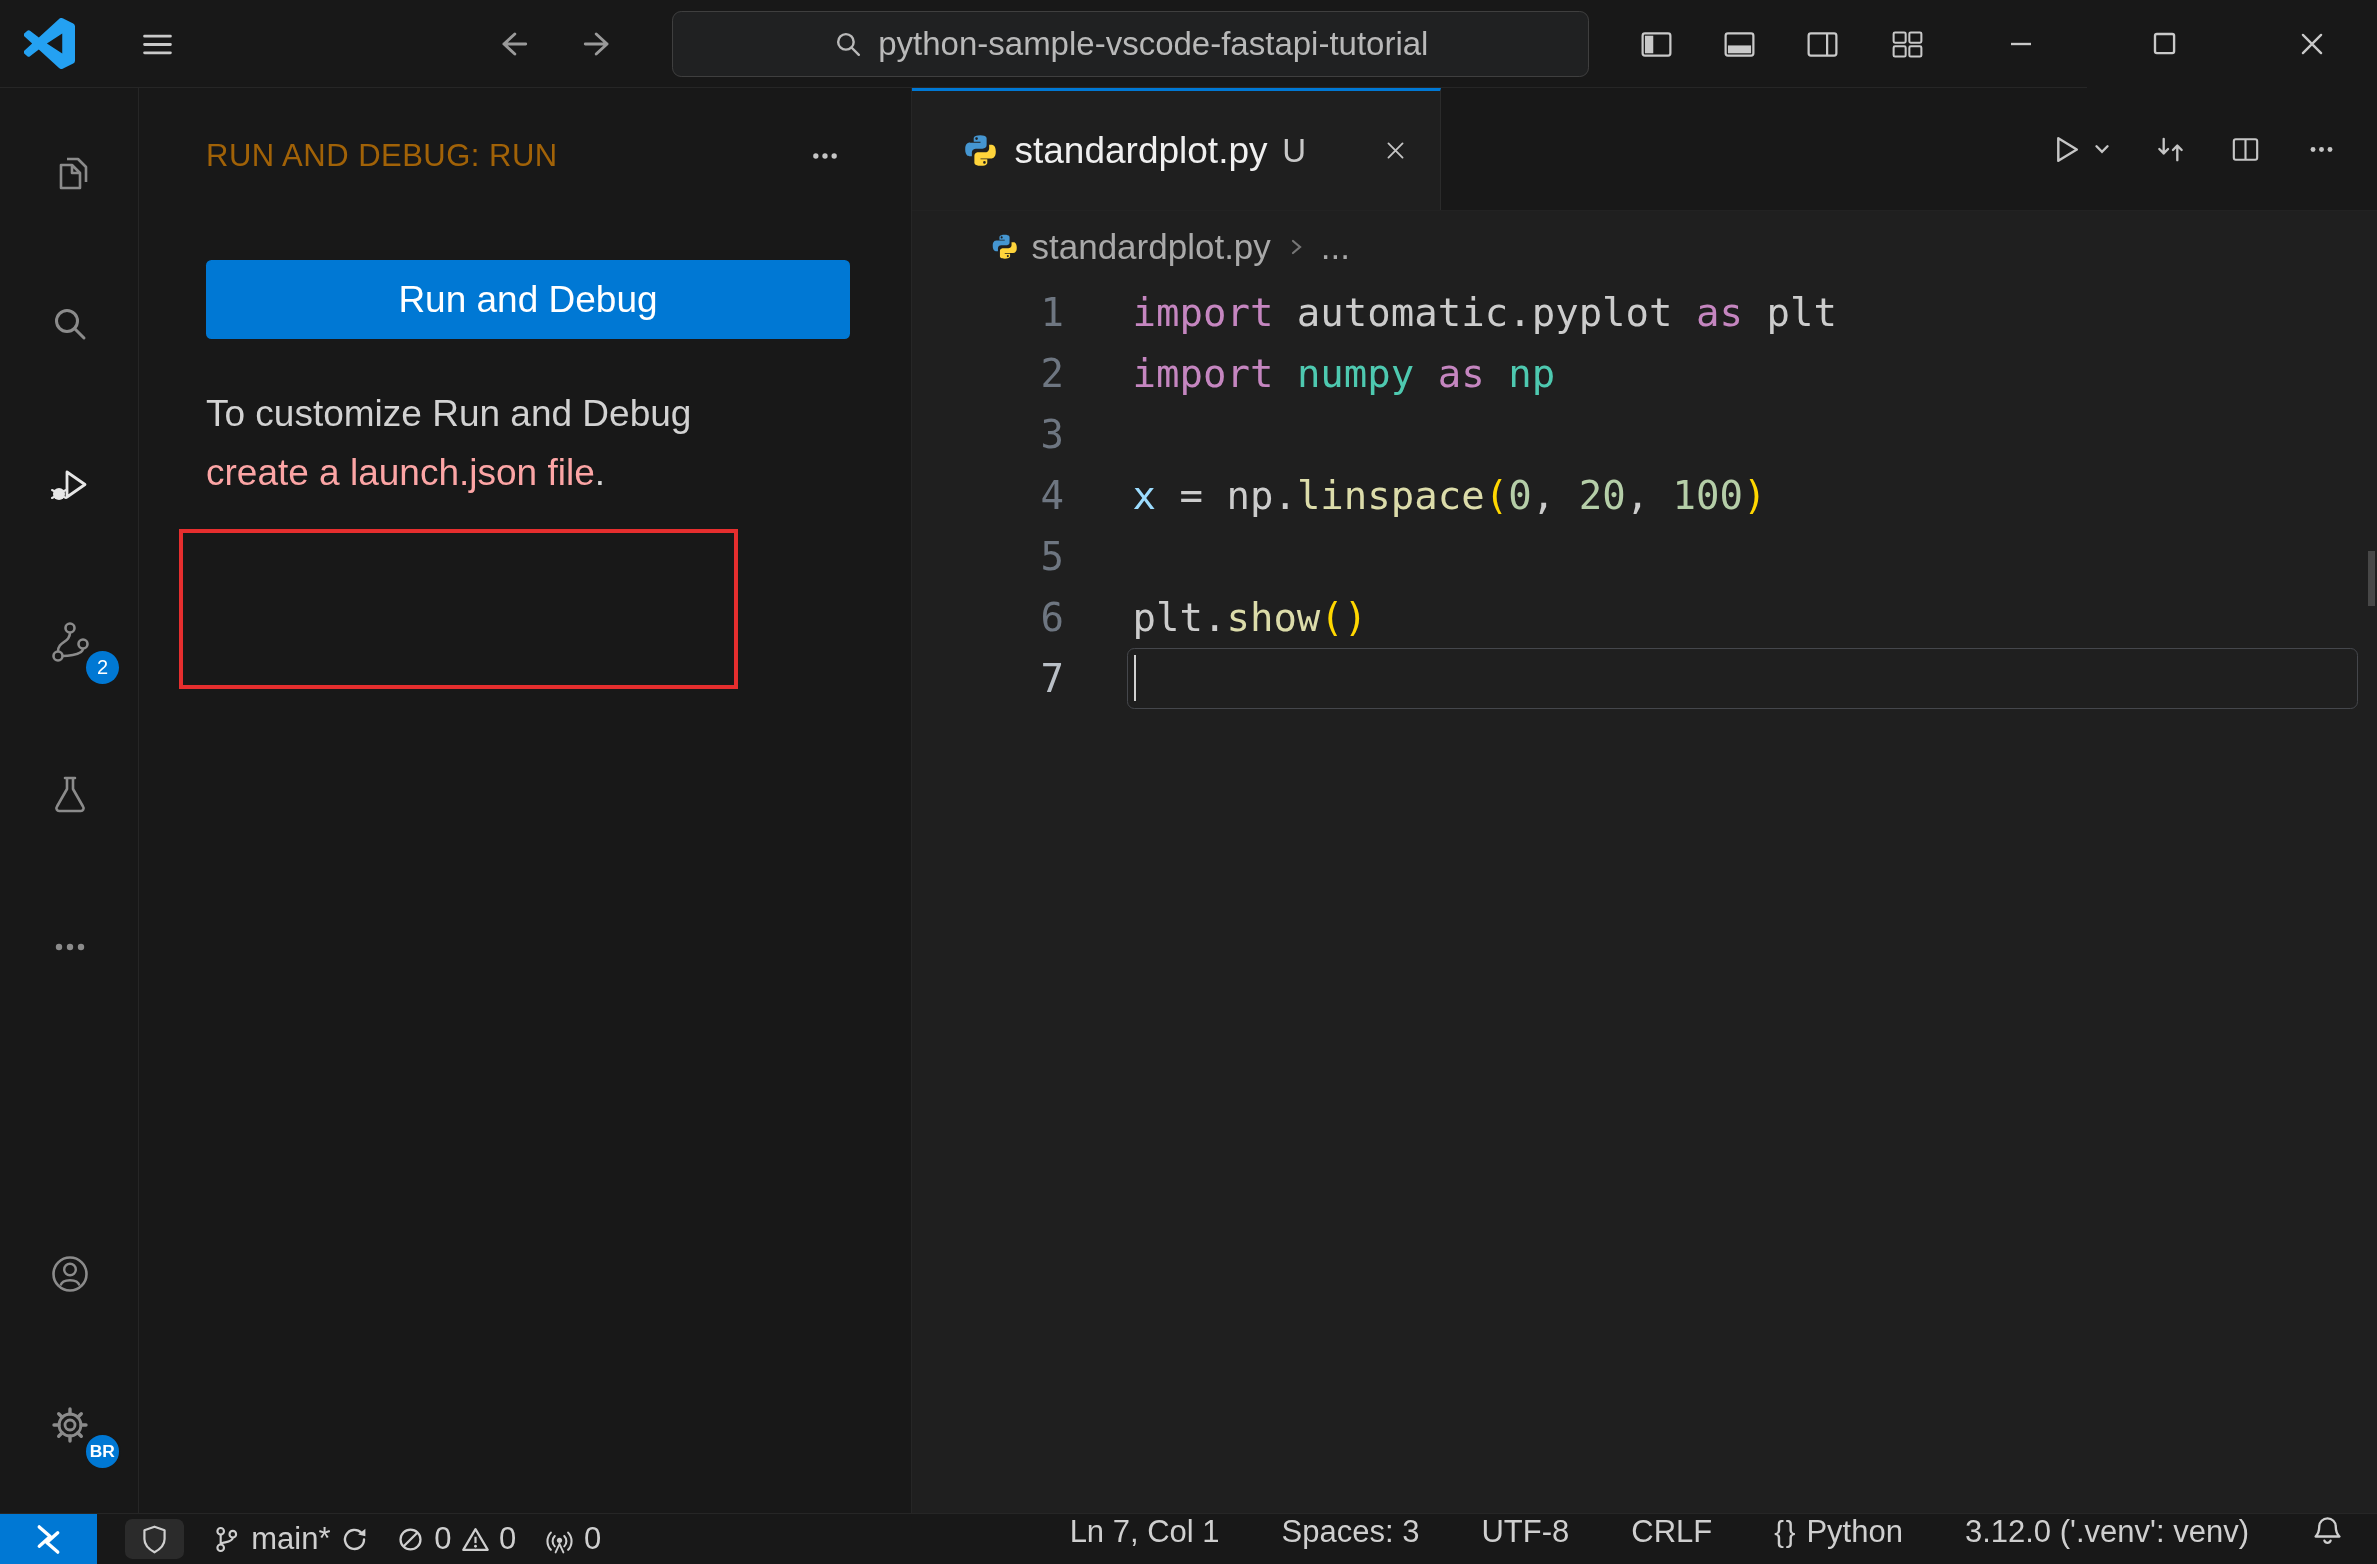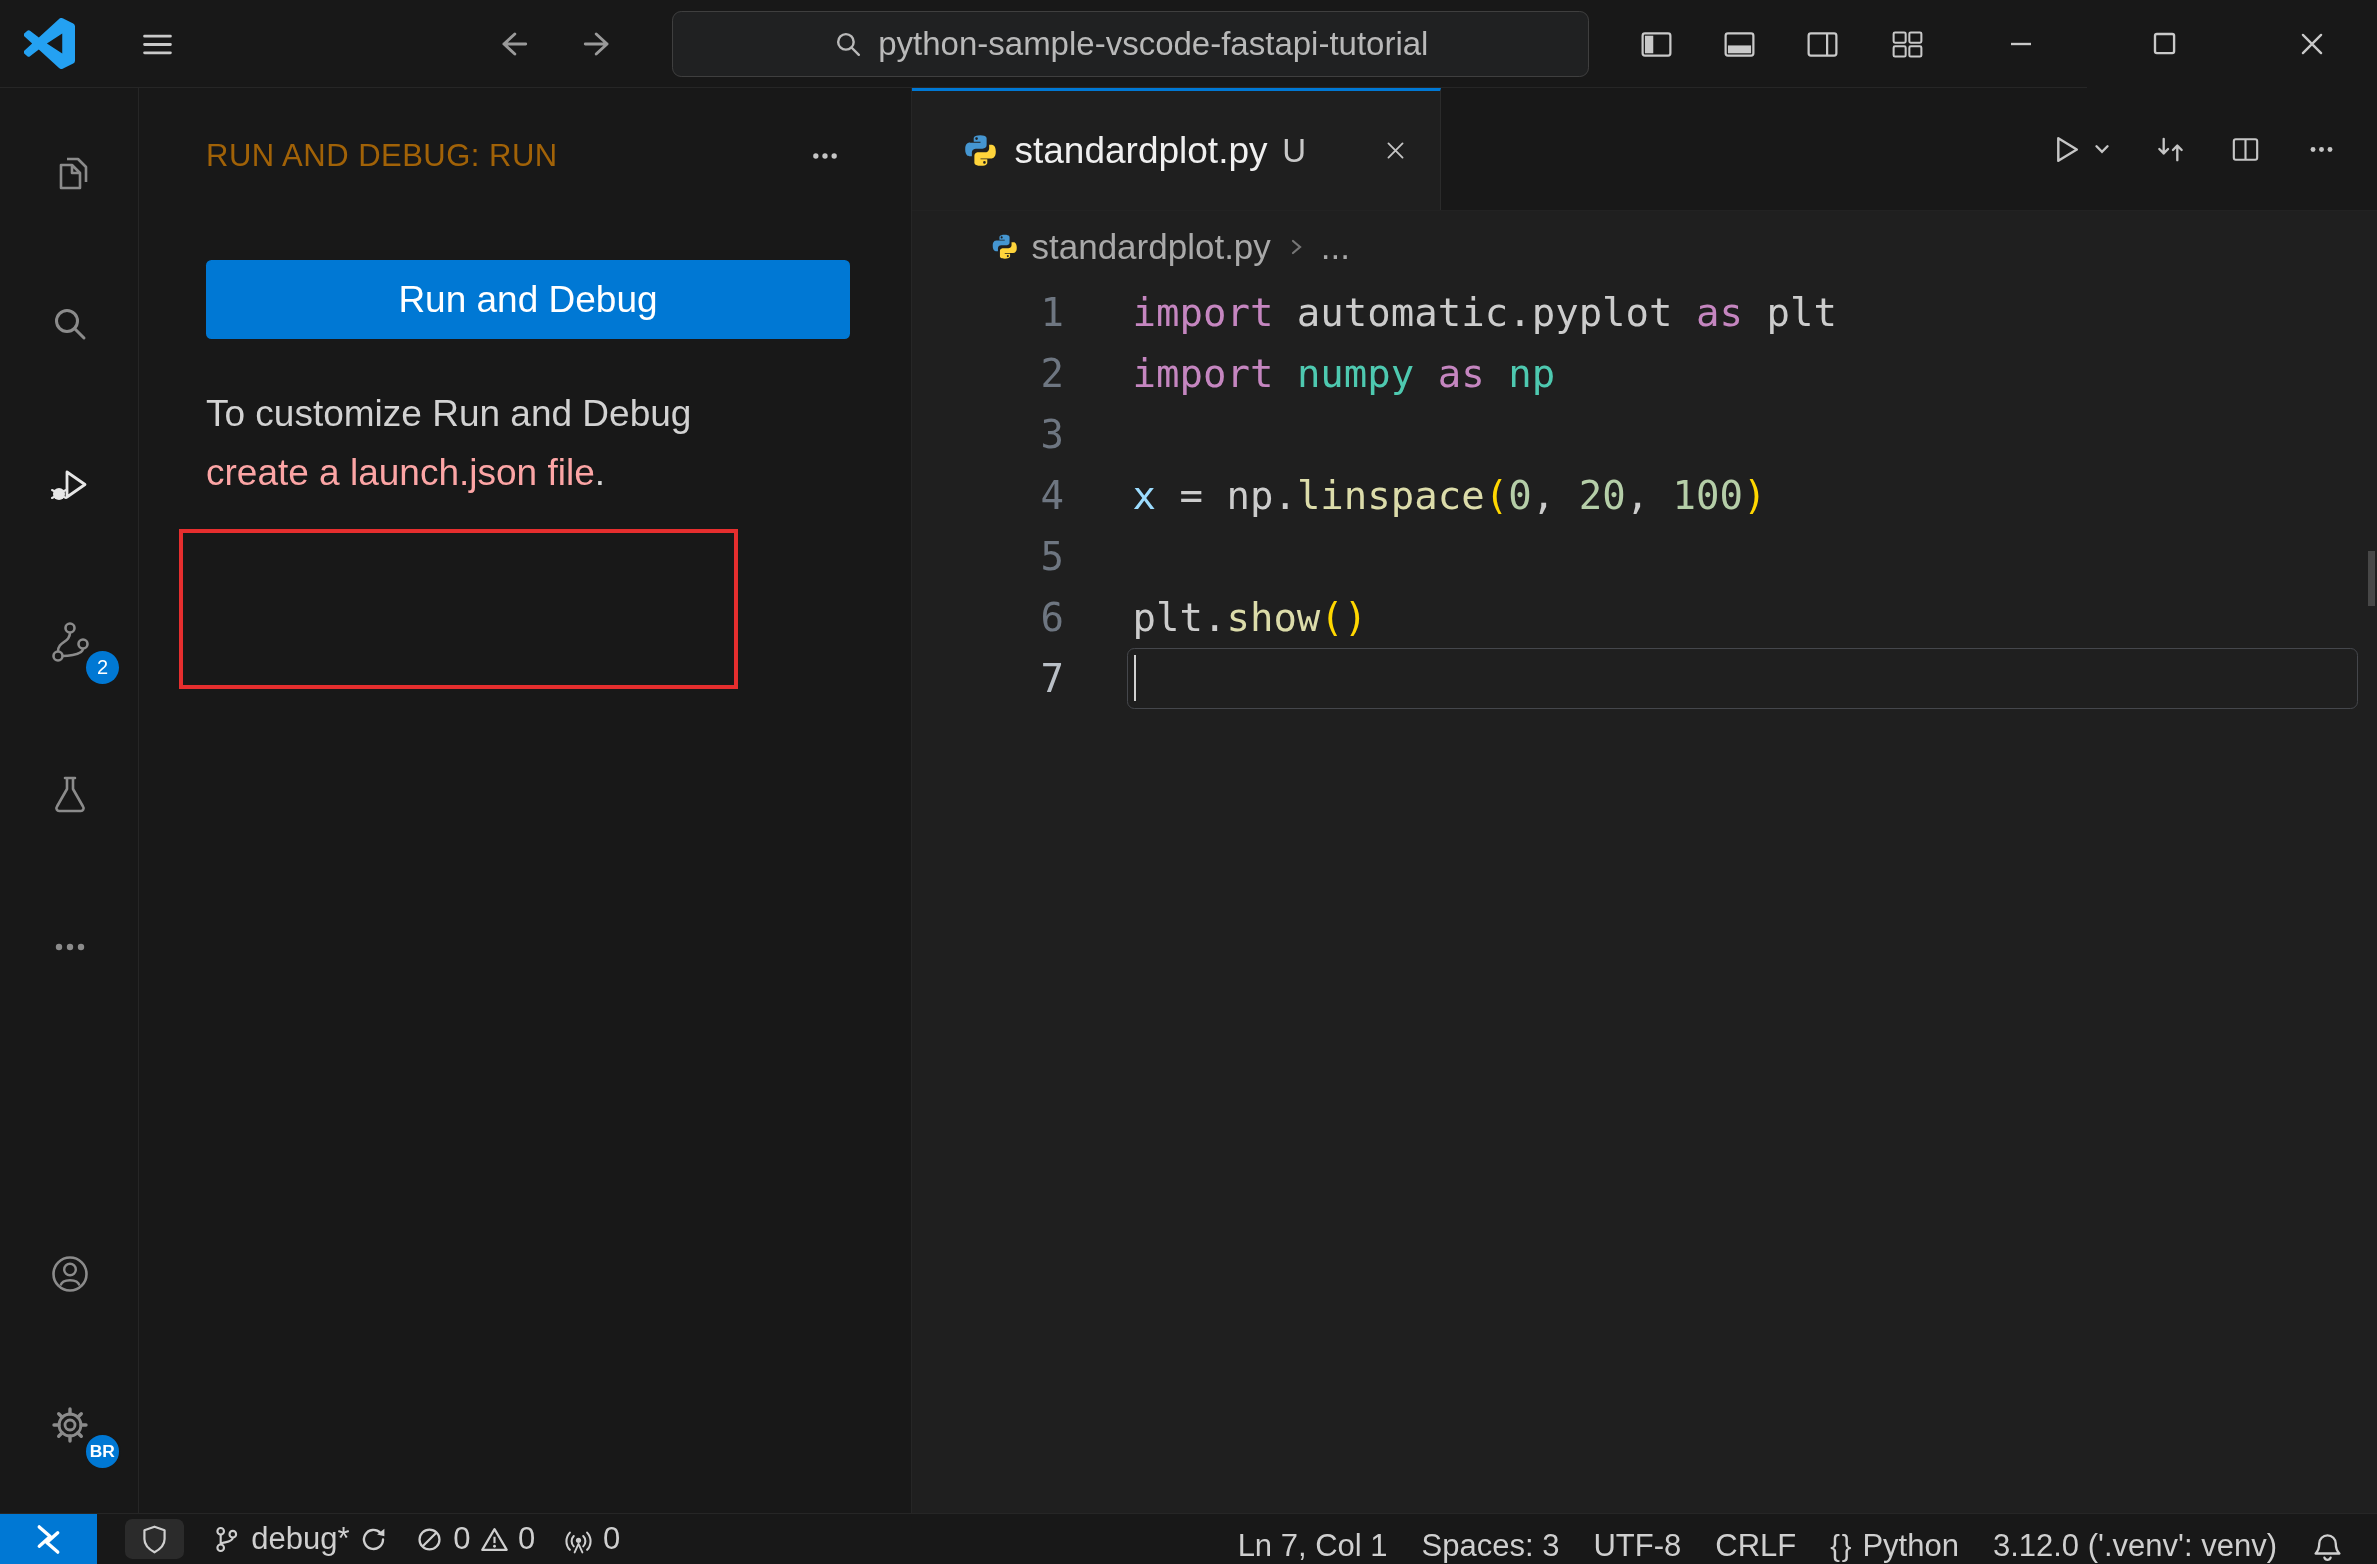--- a/index.html
+++ b/index.html
@@ -76,21 +76,21 @@
   .code-line.current .ct{border:1.8px solid #45474c;border-radius:7.3px}
   .cursor{position:absolute;left:5.5px;top:6.4px;width:2.8px;height:46px;background:#d0d0d0}
   .tok-kw{color:#c586c0}.tok-txt{color:#cccccc}.tok-mod{color:#4ec9b0}.tok-var{color:#9cdcfe}
   .tok-fn{color:#dcdcaa}.tok-num{color:#b5cea8}.tok-b1{color:#ffd700}.tok-b2{color:#da70d6}
   .scroll-thumb{position:absolute;right:1.8px;top:463px;width:7.3px;height:55px;background:#474747}
 
   
   .statusbar{position:absolute;left:0;bottom:0;width:2377px;height:51px;background:#181818;
              border-top:1.8px solid #262626;font-size:31px;color:#cfcfcf;z-index:5}
   .sb-left{position:absolute;left:0;top:0;height:50px;display:flex;align-items:center;gap:27.5px}
-  .sb-right{position:absolute;right:0;top:0;height:50px;display:flex;align-items:flex-end;gap:34px;
+  .sb-right{position:absolute;right:0;top:0;height:50px;display:flex;align-items:flex-start;gap:62px;
             padding-right:33px}
   .remote{width:97px;height:50px;background:#0078d4;color:#fff;display:flex;align-items:center;
           justify-content:center;cursor:pointer}
   .sb-item{display:flex;align-items:center;gap:9.2px;cursor:pointer;white-space:nowrap}
   .shield-box{background:#2b2b2b;border-radius:7.3px;padding:3.7px 13px}
   .braces{font-size:29px;color:#cfcfcf;letter-spacing:1.8px}
 </style>
 </head>
 <body>
 
@@ -484,21 +484,21 @@
             <use href="#i-shield"></use>
           </svg>
         </span>
       </div>
     <div class="sb-item">
       <span>
           <svg width="31" height="31" viewBox="0 0 34 34">
             <use href="#i-branch"></use>
           </svg>
         </span>
-      <span>debug*</span>
+      <span>main*</span>
       <span>
           <svg width="29" height="29" viewBox="0 0 32 32">
             <use href="#i-sync"></use>
           </svg>
         </span>
     </div>
     <div class="sb-item">
       <span>
           <svg width="29" height="29" viewBox="0 0 32 32">
             <use href="#i-err"></use>

